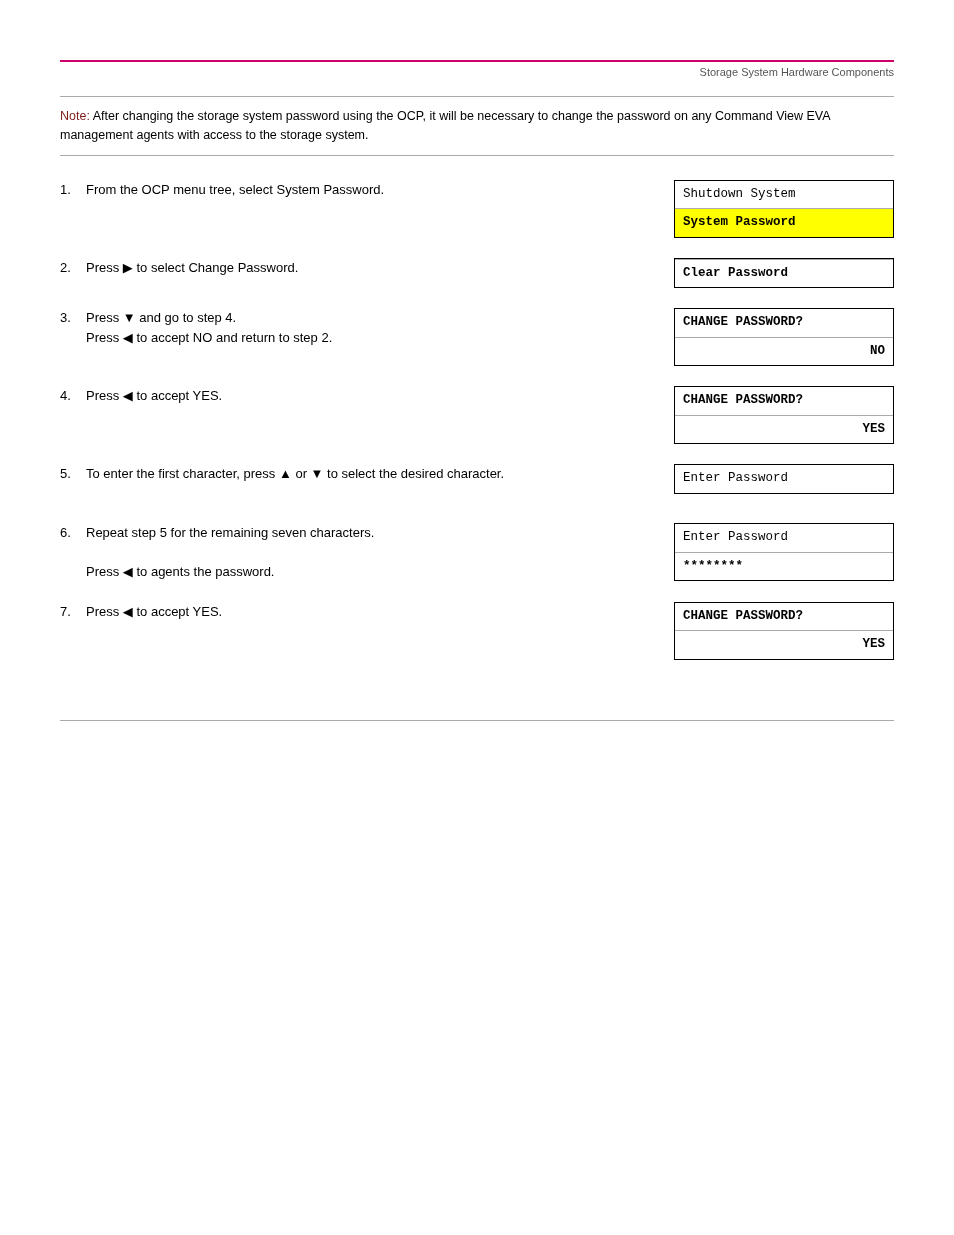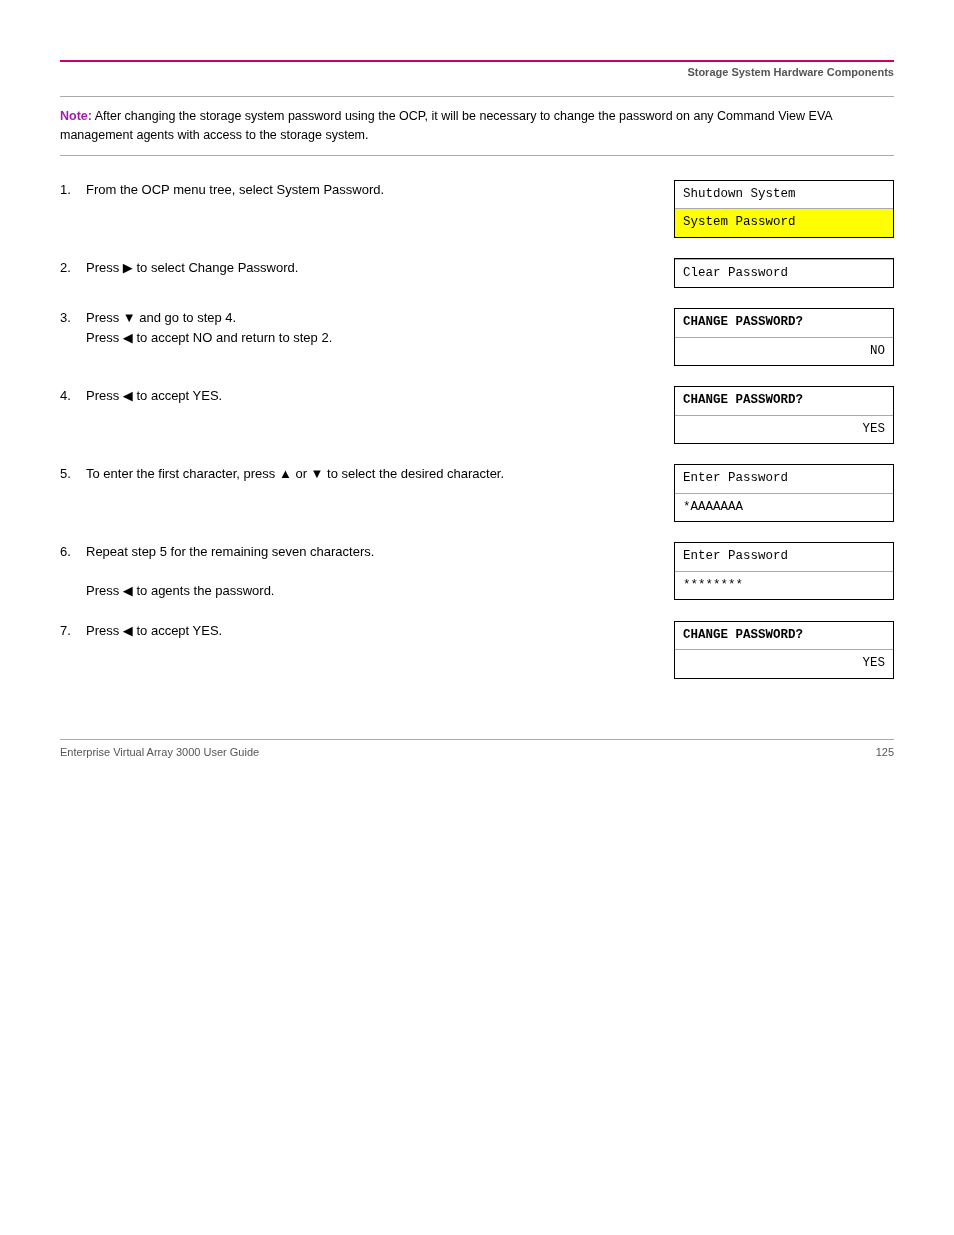--- a/index.html
+++ b/index.html
@@ -23,21 +23,20 @@
     .top-rule {
       border-top: 2px solid #cc0066;
       margin: 60px 60px 0 60px;
     }
 
     .top-header {
       text-align: right;
       font-size: 11px;
       color: #555;
       padding: 4px 60px 8px 60px;
-      font-weight: bold;
     }
 
     
     .content {
       padding: 10px 60px 20px 60px;
     }
 
     
     .note-box {
       border-top: 1px solid #aaa;
@@ -45,22 +44,22 @@
       padding: 10px 0;
       margin-bottom: 24px;
     }
 
     .note-text {
       font-size: 12.5px;
       line-height: 1.5;
     }
 
     .note-label {
-      font-weight: bold;
-      color: #a21caf;
+      font-weight: normal;
+      color: #7f1d1d;
     }
 
     
     .steps-container {
       display: flex;
       flex-direction: column;
       gap: 0px;
     }
 
     .step-row {
@@ -97,33 +96,34 @@
       background: #22c55e;
     }
 
     .ocp-row {
       padding: 5px 8px;
       line-height: 1.4;
     }
 
     .ocp-row.highlighted {
       background: #ffff00;
-      font-weight: normal;
+      font-weight: bold;
     }
 
     .ocp-row.normal {
       background: #fff;
     }
 
     .ocp-row.right-align {
       text-align: right;
     }
 
     .ocp-divider {
       border-top: 1px solid #aaa;
+      font-weight: bold;
     }
 
     
     .footer-rule {
       border-top: 1px solid #aaa;
       margin: 20px 60px 0 60px;
     }
 
     .footer-content {
       display: flex;
@@ -215,21 +215,20 @@
         <div class="step-text">
           <div class="step-inner">
             <span class="step-number">5.</span>
             <span class="step-text-content">
               <span>To enter the first character, press ▲ or ▼ to select the desired character.</span><br><br>
             </span>
           </div>
         </div>
         <div class="ocp-box">
           <div class="ocp-row normal">Enter Password</div>
-          <div class="ocp-row normal ocp-divider">*AAAAAAA</div>
         </div>
       </div>
 
       <div class="step-row">
         <div class="step-text">
           <div class="step-inner">
             <span class="step-number">6.</span>
             <span class="step-text-content">
               <span>Repeat step 5 for the remaining seven characters.</span><br><br>
               <span>Press ◀ to agents the password.</span>
@@ -253,18 +252,14 @@
           <div class="ocp-row normal" style="font-weight:bold;">CHANGE PASSWORD?</div>
           <div class="ocp-row normal right-align ocp-divider">YES</div>
         </div>
       </div>
 
     </div>
 
   </div>
 
   <div class="footer-rule"></div>
-  <div class="footer-content">
-    <span>Enterprise Virtual Array 3000 User Guide</span>
-    <span>125</span>
-  </div>
 
 </div>
 
 </body></html>

